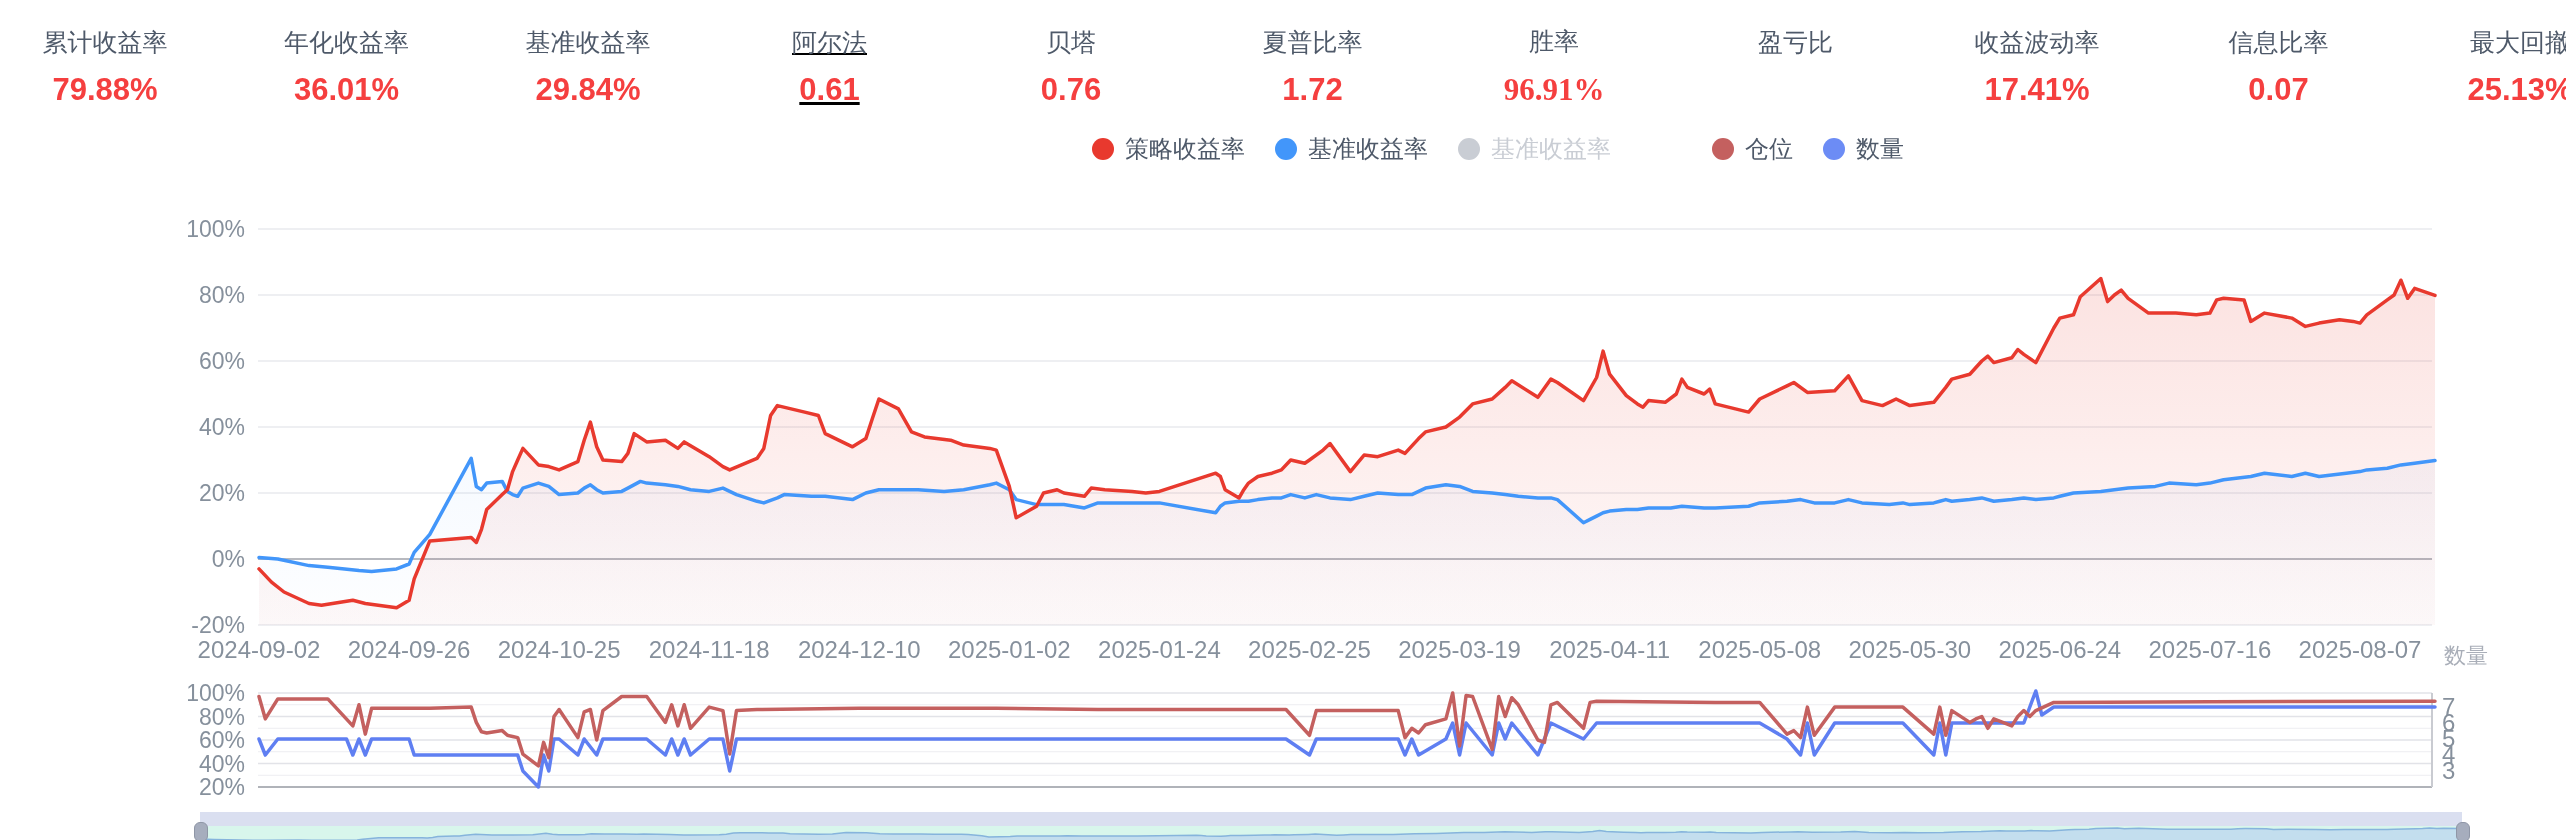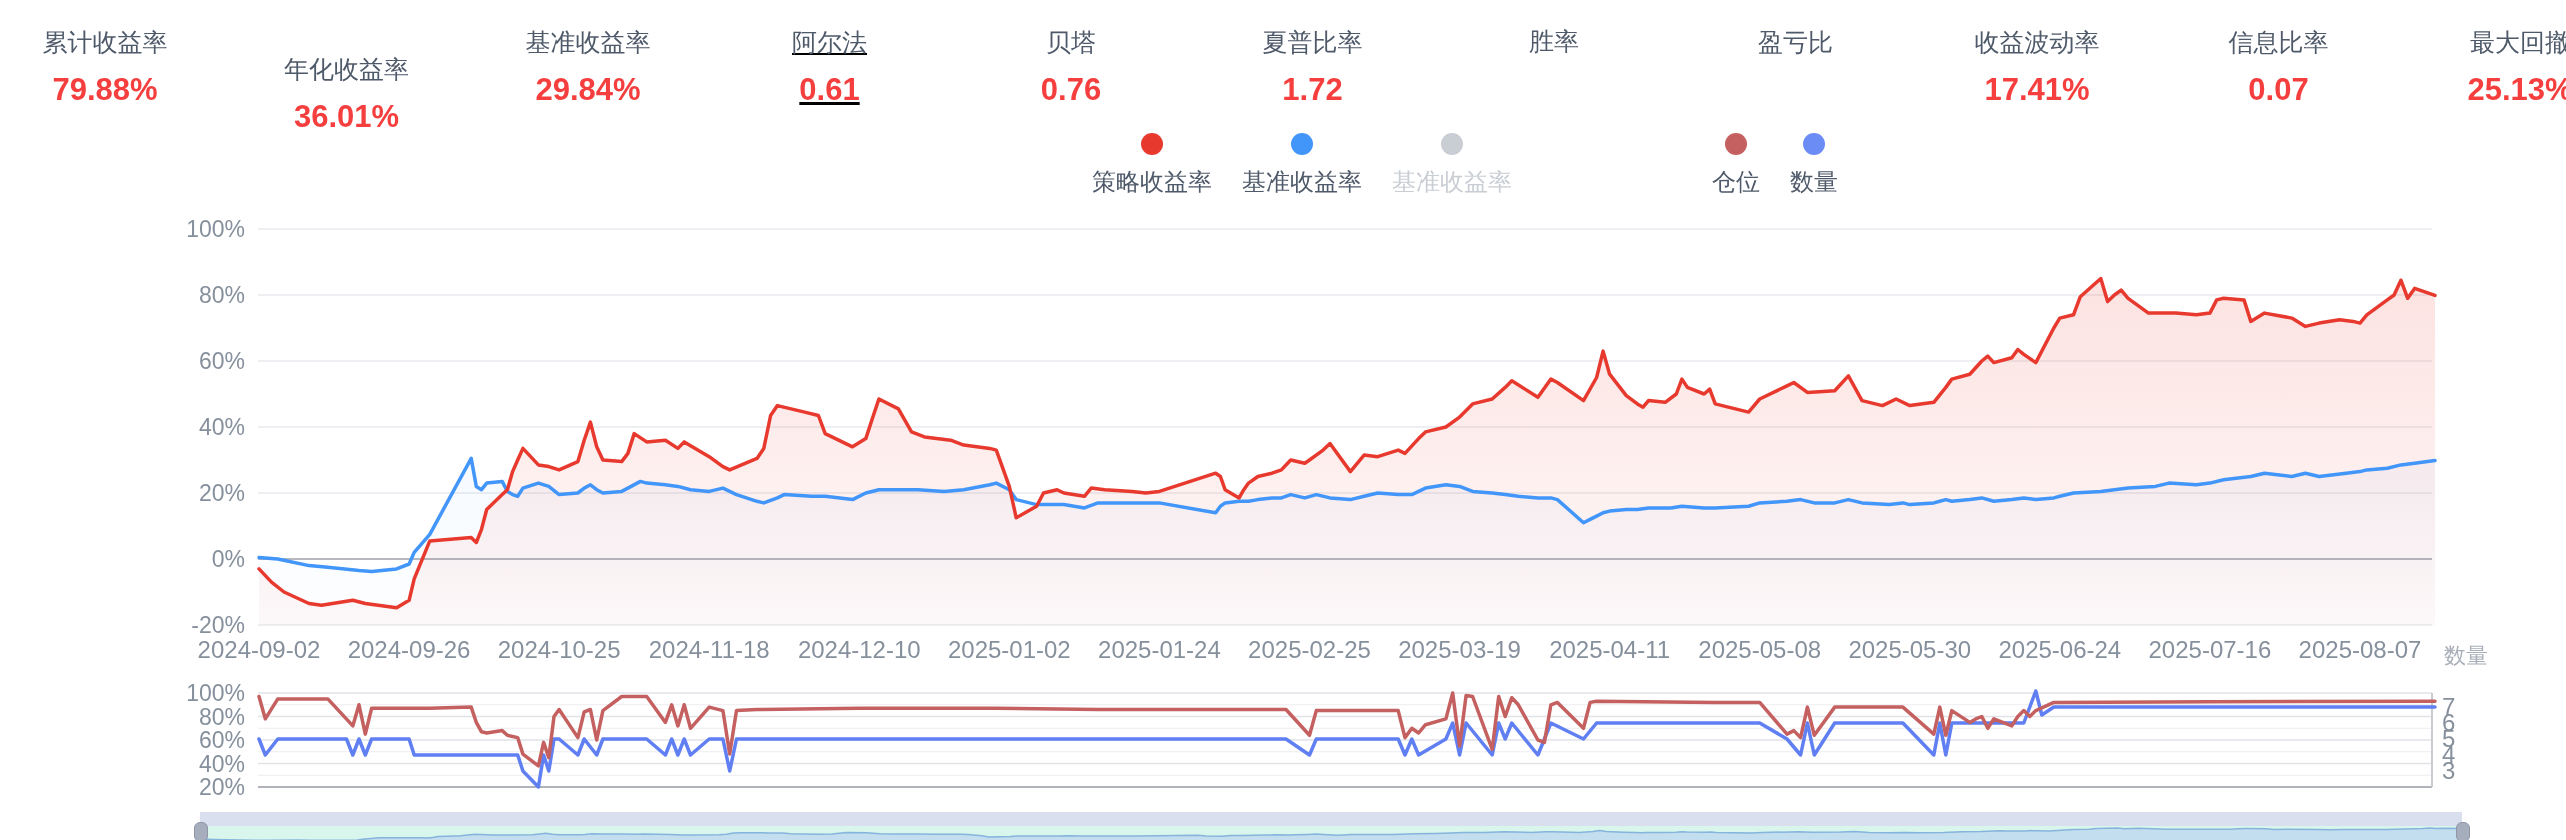--- a/index.html
+++ b/index.html
@@ -2,39 +2,39 @@
 <html><head>
 <meta charset="utf-8">
 <style>
   html,body{margin:0;padding:0;width:2566px;height:840px;overflow:hidden;background:#fff;
     font-family:"Liberation Sans","DejaVu Sans",sans-serif;}
   #stage{position:relative;width:2566px;height:732px;background:#fff;}
   .metric-col{position:absolute;top:26px;width:260px;text-align:center;}
   .metric-label{font-size:25px;color:#4E5969;line-height:32px;white-space:nowrap;}
   .metric-value{margin-top:14px;font-size:31px;font-weight:700;color:#F53F3F;line-height:36px;white-space:nowrap;}
   .legend-group{position:absolute;top:133px;display:flex;align-items:center;gap:30px;}
-  .legend-item{display:flex;align-items:center;gap:11px;cursor:pointer;flex-direction:column;}
+  .legend-item{display:flex;align-items:center;gap:11px;cursor:pointer;}
   .legend-dot{width:22px;height:22px;border-radius:50%;}
   .legend-label{font-size:24px;color:#4E5969;white-space:nowrap;}
   .legend-item.disabled .legend-label{color:#C9CDD4;}
   #chartsvg{position:absolute;left:0;top:0;}
   .nav-track{position:absolute;left:200px;top:812px;width:2262px;height:14px;background:#DADFF0;border-bottom:1px solid #C9D2E8;}
   .nav-preview{position:absolute;left:200px;top:826px;width:2262px;height:14px;background:#D8F6EC;overflow:hidden;}
   .nav-handle{position:absolute;top:822px;width:12px;height:18px;background:#A6ADBD;border-radius:6px;border:1px solid #8F96A6;}
 </style>
 </head>
 <body>
 
 <div id="stage">
   <div id="metrics">
       <div class="metric-col" style="left: -25px;">
         <div class="metric-label">累计收益率</div>
         <div class="metric-value">79.88%</div>
       </div>
-      <div class="metric-col" style="left: 216.5px; margin-top: 27px;">
+      <div class="metric-col" style="left: 216.5px;">
         <div class="metric-label">年化收益率</div>
         <div class="metric-value">36.01%</div>
       </div>
       <div class="metric-col" style="left: 458px;">
         <div class="metric-label">基准收益率</div>
         <div class="metric-value">29.84%</div>
       </div>
       <div class="metric-col" style="left: 699.5px; text-decoration: underline;">
         <div class="metric-label">阿尔法</div>
         <div class="metric-value">0.61</div>
@@ -42,20 +42,21 @@
       <div class="metric-col" style="left: 941px;">
         <div class="metric-label">贝塔</div>
         <div class="metric-value">0.76</div>
       </div>
       <div class="metric-col" style="left: 1182.5px;">
         <div class="metric-label">夏普比率</div>
         <div class="metric-value">1.72</div>
       </div>
       <div class="metric-col" style="left: 1424px; font-family: Liberation Serif, serif;">
         <div class="metric-label">胜率</div>
+        <div class="metric-value">96.91%</div>
       </div>
       <div class="metric-col" style="left: 1665.5px;">
         <div class="metric-label">盈亏比</div>
       </div>
       <div class="metric-col" style="left: 1907px;">
         <div class="metric-label">收益波动率</div>
         <div class="metric-value">17.41%</div>
       </div>
       <div class="metric-col" style="left: 2148.5px;">
         <div class="metric-label">信息比率</div>

